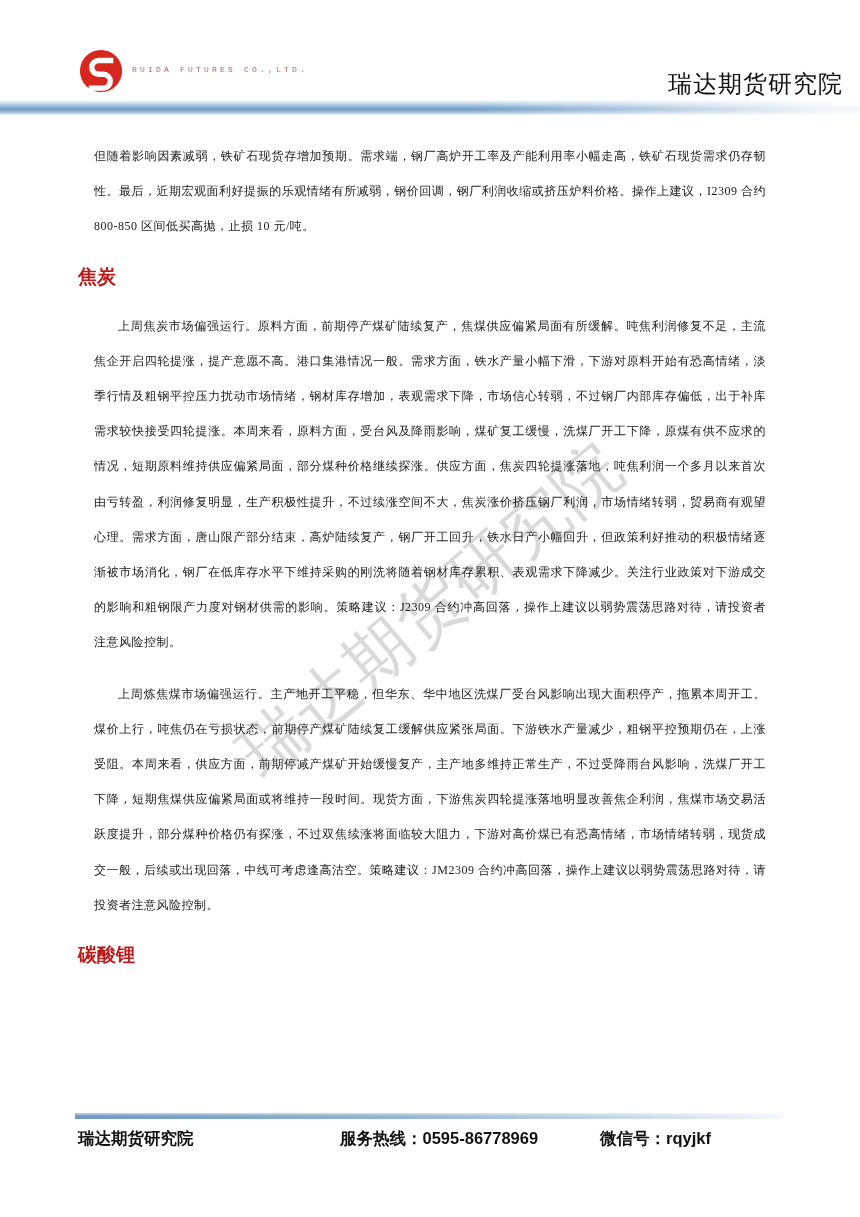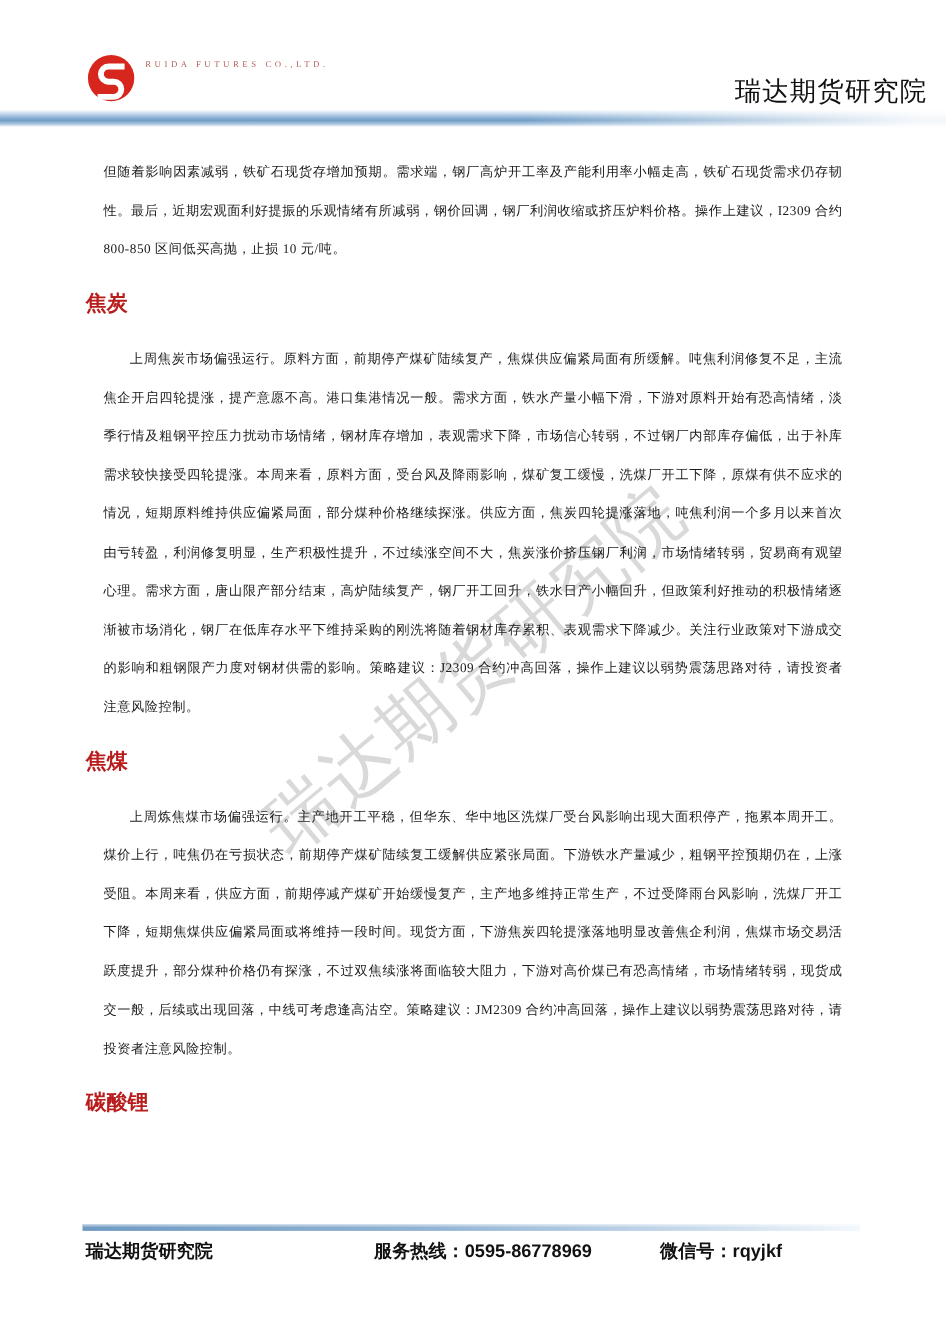--- a/index.html
+++ b/index.html
@@ -15,23 +15,23 @@
   .header{position:absolute;top:0;left:0;width:860px;height:115px;}
   .logo{position:absolute;left:78px;top:48px;display:flex;align-items:flex-start;}
   .logo-icon{width:46px;height:46px;flex:0 0 auto;}
   .brand{margin-left:8px;display:flex;flex-direction:column;}
   .brand-cn{
     font-family:"Liberation Sans","DejaVu Sans",sans-serif;
     font-weight:700;font-size:30px;line-height:34px;
     letter-spacing:5px;color:#2e2e2e;white-space:nowrap;
   }
   .brand-en{
-    font-family:Liberation Serif, serif;
+    font-family:Liberation Mono, monospace;
     font-size:8px;line-height:10px;letter-spacing:3.2px;
-    color:#b4645a;white-space:nowrap;margin-top:6px;
+    color:#b4645a;white-space:nowrap;margin-top:17px;
   }
   .header-title{
     position:absolute;right:17px;top:70px;
     font-family:"Liberation Sans","DejaVu Sans",sans-serif;
     font-size:24px;line-height:28px;color:#111;
     letter-spacing:1px;white-space:nowrap;
   }
   .header-bar{
     position:absolute;top:100px;left:0;width:860px;height:15px;
     background:
@@ -102,21 +102,20 @@
     <div class="header-title">瑞达期货研究院</div>
     <div class="header-bar"></div>
   </div>
 
   <div class="content">
     <p class="para no-indent">但随着影响因素减弱，铁矿石现货存增加预期。需求端，钢厂高炉开工率及产能利用率小幅走高，铁矿石现货需求仍存韧性。最后，近期宏观面利好提振的乐观情绪有所减弱，钢价回调，钢厂利润收缩或挤压炉料价格。操作上建议，I2309 合约 800-850 区间低买高抛，止损 10 元/吨。</p>
 
     <h3 class="section-heading">焦炭</h3>
     <p class="para">上周焦炭市场偏强运行。原料方面，前期停产煤矿陆续复产，焦煤供应偏紧局面有所缓解。吨焦利润修复不足，主流焦企开启四轮提涨，提产意愿不高。港口集港情况一般。需求方面，铁水产量小幅下滑，下游对原料开始有恐高情绪，淡季行情及粗钢平控压力扰动市场情绪，钢材库存增加，表观需求下降，市场信心转弱，不过钢厂内部库存偏低，出于补库需求较快接受四轮提涨。本周来看，原料方面，受台风及降雨影响，煤矿复工缓慢，洗煤厂开工下降，原煤有供不应求的情况，短期原料维持供应偏紧局面，部分煤种价格继续探涨。供应方面，焦炭四轮提涨落地，吨焦利润一个多月以来首次由亏转盈，利润修复明显，生产积极性提升，不过续涨空间不大，焦炭涨价挤压钢厂利润，市场情绪转弱，贸易商有观望心理。需求方面，唐山限产部分结束，高炉陆续复产，钢厂开工回升，铁水日产小幅回升，但政策利好推动的积极情绪逐渐被市场消化，钢厂在低库存水平下维持采购的刚洗将随着钢材库存累积、表观需求下降减少。关注行业政策对下游成交的影响和粗钢限产力度对钢材供需的影响。策略建议：J2309 合约冲高回落，操作上建议以弱势震荡思路对待，请投资者注意风险控制。</p>
 
-    <h3 class="section-heading">焦煤</h3>
     <p class="para">上周炼焦煤市场偏强运行。主产地开工平稳，但华东、华中地区洗煤厂受台风影响出现大面积停产，拖累本周开工。煤价上行，吨焦仍在亏损状态，前期停产煤矿陆续复工缓解供应紧张局面。下游铁水产量减少，粗钢平控预期仍在，上涨受阻。本周来看，供应方面，前期停减产煤矿开始缓慢复产，主产地多维持正常生产，不过受降雨台风影响，洗煤厂开工下降，短期焦煤供应偏紧局面或将维持一段时间。现货方面，下游焦炭四轮提涨落地明显改善焦企利润，焦煤市场交易活跃度提升，部分煤种价格仍有探涨，不过双焦续涨将面临较大阻力，下游对高价煤已有恐高情绪，市场情绪转弱，现货成交一般，后续或出现回落，中线可考虑逢高沽空。策略建议：JM2309 合约冲高回落，操作上建议以弱势震荡思路对待，请投资者注意风险控制。</p>
 
     <h3 class="section-heading">碳酸锂</h3>
     <p class="para"></p>
   </div>
 
   <div class="footer-bar"></div>
   <div class="footer-row">
     <span class="footer-org">瑞达期货研究院</span>
     <span class="footer-hotline">服务热线：0595-86778969</span>

